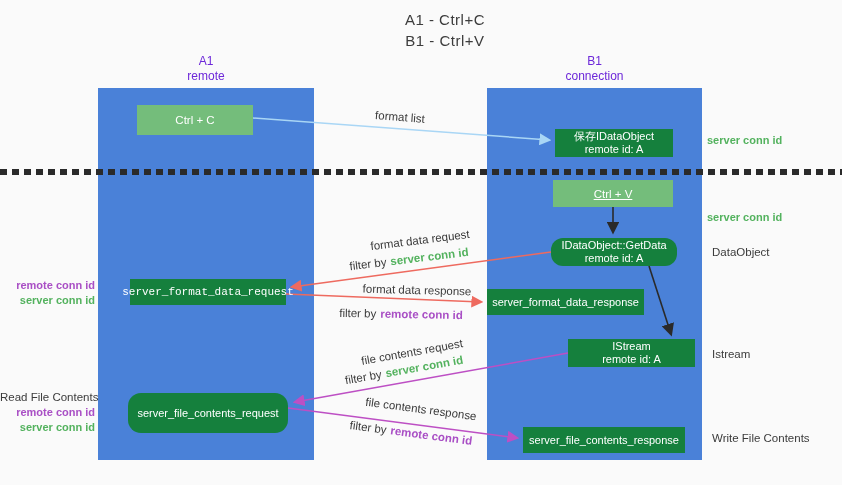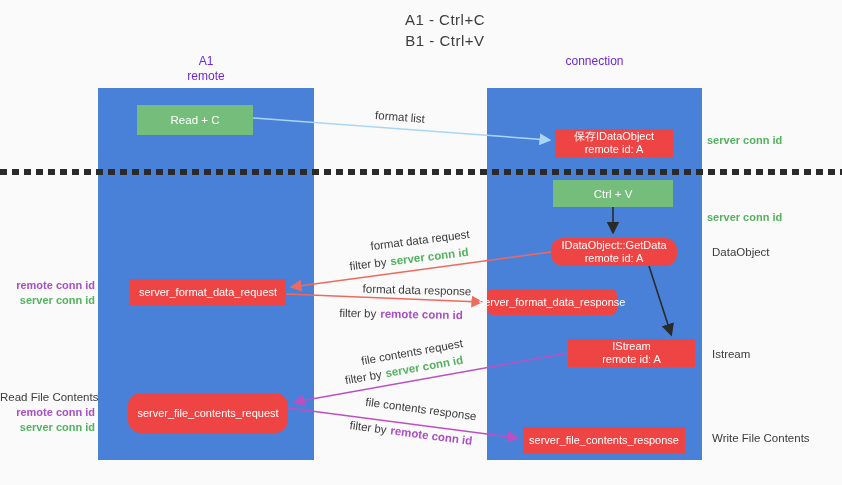--- a/index.html
+++ b/index.html
@@ -20,21 +20,21 @@
   .lane.b1 { left:487px; width:215px; }
 
   .cutline { position:absolute; left:0; top:169px; width:842px; height:6px; z-index:2;
              background:repeating-linear-gradient(90deg,#2a2a2a 0 7px,transparent 7px 12px); }
 
   svg.arrows { position:absolute; left:0; top:0; z-index:3; pointer-events:none; }
 
   .node { position:absolute; z-index:4; display:flex; flex-direction:column;
           align-items:center; justify-content:center; color:#fff; text-align:center; }
   .node.green { background:#74bd7b; font-size:11.5px; }
-  .node.orange { background:#ef4444; font-size:11px; line-height:13px; }
+  .node.orange { background:#15803d; font-size:11px; line-height:13px; }
 
   .edge-label { position:absolute; z-index:5; white-space:nowrap; font-size:11.5px;
                 color:#3b3b3b; transform:translate(-50%,-50%); }
   .edge-label .id-green { color:#53b25e; font-weight:bold; margin-left:4px; }
   .edge-label .id-purple { color:#a94fc5; font-weight:bold; margin-left:4px; }
 
   .side-label { position:absolute; z-index:5; white-space:nowrap; font-size:11.5px; color:#3b3b3b; }
   .side-label.green { color:#53b25e; font-weight:bold; font-size:11px; }
   .left-stack { position:absolute; left:0; width:95px; text-align:right; z-index:5;
                 font-size:11px; font-weight:bold; line-height:15px; white-space:nowrap; }
@@ -49,20 +49,21 @@
   <div class="title">
     <div>A1 - Ctrl+C</div>
     <div>B1 - Ctrl+V</div>
   </div>
 
   <div class="lane-header a1">
     <div>A1</div>
     <div>remote</div>
   </div>
   <div class="lane-header b1">
+    <div>B1</div>
     <div>connection</div>
   </div>
 
   <div class="lane a1"></div>
   <div class="lane b1"></div>
 
   <div class="cutline"></div>
 
   <svg class="arrows" width="842" height="485">
     <defs>
@@ -82,42 +83,42 @@
     <line x1="253" y1="118" x2="549" y2="140" stroke="#a9d6f5" stroke-width="1.5" marker-end="url(#m-blue)"></line>
     <line x1="613" y1="207" x2="613" y2="232" stroke="#2a2a2a" stroke-width="1.6" marker-end="url(#m-black)"></line>
     <line x1="551" y1="252" x2="292" y2="287" stroke="#ee6a5f" stroke-width="1.5" marker-end="url(#m-red)"></line>
     <line x1="286" y1="294" x2="481" y2="302" stroke="#ee6a5f" stroke-width="1.5" marker-end="url(#m-red)"></line>
     <line x1="649" y1="266" x2="671" y2="334" stroke="#2a2a2a" stroke-width="1.6" marker-end="url(#m-black)"></line>
     <line x1="568" y1="353" x2="295" y2="402" stroke="#bd4fc4" stroke-width="1.5" marker-end="url(#m-magenta)"></line>
     <line x1="288" y1="408" x2="517" y2="438" stroke="#bd4fc4" stroke-width="1.5" marker-end="url(#m-magenta)"></line>
   </svg>
 
   <div class="node green" style="left:137px; top:105px; width:116px; height:30px;">
-    <span>Read + C</span>
+    <span>Ctrl + C</span>
   </div>
 
   <div class="node orange" style="left:555px; top:129px; width:118px; height:28px;">
     <span>保存IDataObject</span>
     <span>remote id: A</span>
   </div>
 
-  <div class="node green" style="left:553px; top:180px; width:120px; height:27px;">
+  <div class="node green" style="left:553px; top:180px; width:120px; height:27px;text-decoration:underline;">
     <span>Ctrl + V</span>
   </div>
 
   <div class="node orange" style="left:551px; top:238px; width:126px; height:28px;border-radius:12px;">
     <span>IDataObject::GetData</span>
     <span>remote id: A</span>
   </div>
 
-  <div class="node orange" style="left:130px; top:279px; width:156px; height:26px;">
+  <div class="node orange" style="left:130px; top:279px; width:156px; height:26px;font-family:Liberation Mono, monospace;">
     <span>server_format_data_request</span>
   </div>
 
-  <div class="node orange" style="left:487px; top:289px; width:130px; height:26px;border-radius:6px;">
+  <div class="node orange" style="left:487px; top:289px; width:157px; height:26px;">
     <span>server_format_data_response</span>
   </div>
 
   <div class="node orange" style="left:568px; top:339px; width:127px; height:28px;">
     <span>IStream</span>
     <span>remote id: A</span>
   </div>
 
   <div class="node orange" style="left:128px; top:393px; width:160px; height:40px;border-radius:13px;">
     <span>server_file_contents_request</span>

